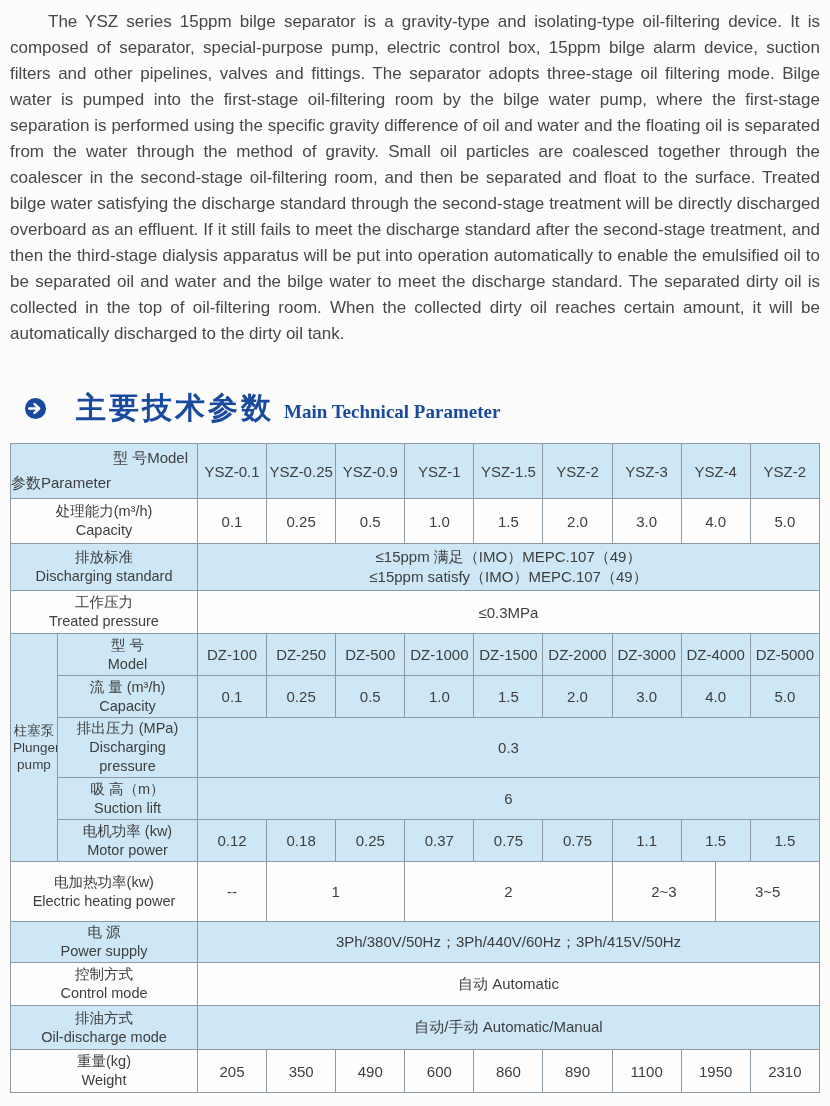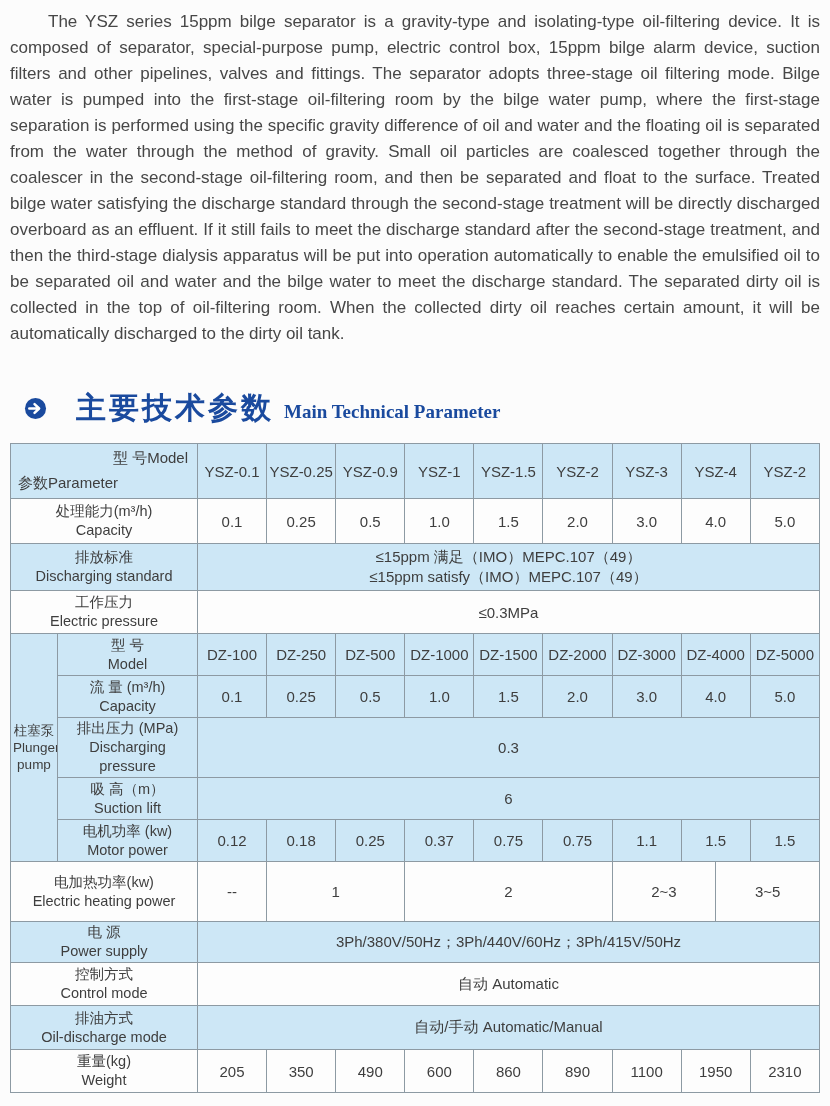--- a/index.html
+++ b/index.html
@@ -74,21 +74,21 @@
   
   td.diag{
     position:relative;padding:0;
     background-image:linear-gradient(to bottom right,
       transparent calc(50% - 0.8px),
       #8d9aa3 calc(50% - 0.8px),
       #8d9aa3 calc(50% + 0.8px),
       transparent calc(50% + 0.8px));
   }
   td.diag .diag-top{position:absolute;top:5px;right:9px;font-size:15px;}
-  td.diag .diag-bottom{position:absolute;bottom:5px;left:7px;font-size:15px;}
+  td.diag .diag-bottom{position:absolute;bottom:5px;left:0;font-size:15px;}
 
   td.group-cell div{font-size:13.5px;line-height:17px;}
 </style>
 </head>
 <body>
 
 <div class="page">
 
 
   <p class="intro-en">The YSZ series 15ppm bilge separator is a gravity-type and isolating-type oil-filtering device. It is composed of separator, special-purpose pump, electric control box, 15ppm bilge alarm device, suction filters and other pipelines, valves and fittings. The separator adopts three-stage oil filtering mode. Bilge water is pumped into the first-stage oil-filtering room by the bilge water pump, where the first-stage separation is performed using the specific gravity difference of oil and water and the floating oil is separated from the water through the method of gravity. Small oil particles are coalesced together through the coalescer in the second-stage oil-filtering room, and then be separated and float to the surface. Treated bilge water satisfying the discharge standard through the second-stage treatment will be directly discharged overboard as an effluent. If it still fails to meet the discharge standard after the second-stage treatment, and then the third-stage dialysis apparatus will be put into operation automatically to enable the emulsified oil to be separated oil and water and the bilge water to meet the discharge standard. The separated dirty oil is collected in the top of oil-filtering room. When the collected dirty oil reaches certain amount, it will be automatically discharged to the dirty oil tank.</p>
@@ -149,21 +149,21 @@
         </td>
         <td class="two-line" colspan="18">
           <div>≤15ppm 满足（IMO）MEPC.107（49）</div>
           <div>≤15ppm satisfy（IMO）MEPC.107（49）</div>
         </td>
       </tr>
 
       <tr class="white h-c">
         <td class="label" colspan="2">
           <div class="zh">工作压力</div>
-          <div class="en">Electric pressure</div>
+          <div class="en">Treated pressure</div>
         </td>
         <td colspan="18">≤0.3MPa</td>
       </tr>
 
       <tr class="blue h-p">
         <td class="group-cell" rowspan="5">
           <div>柱塞泵</div>
           <div>Plunger</div>
           <div>pump</div>
         </td>

